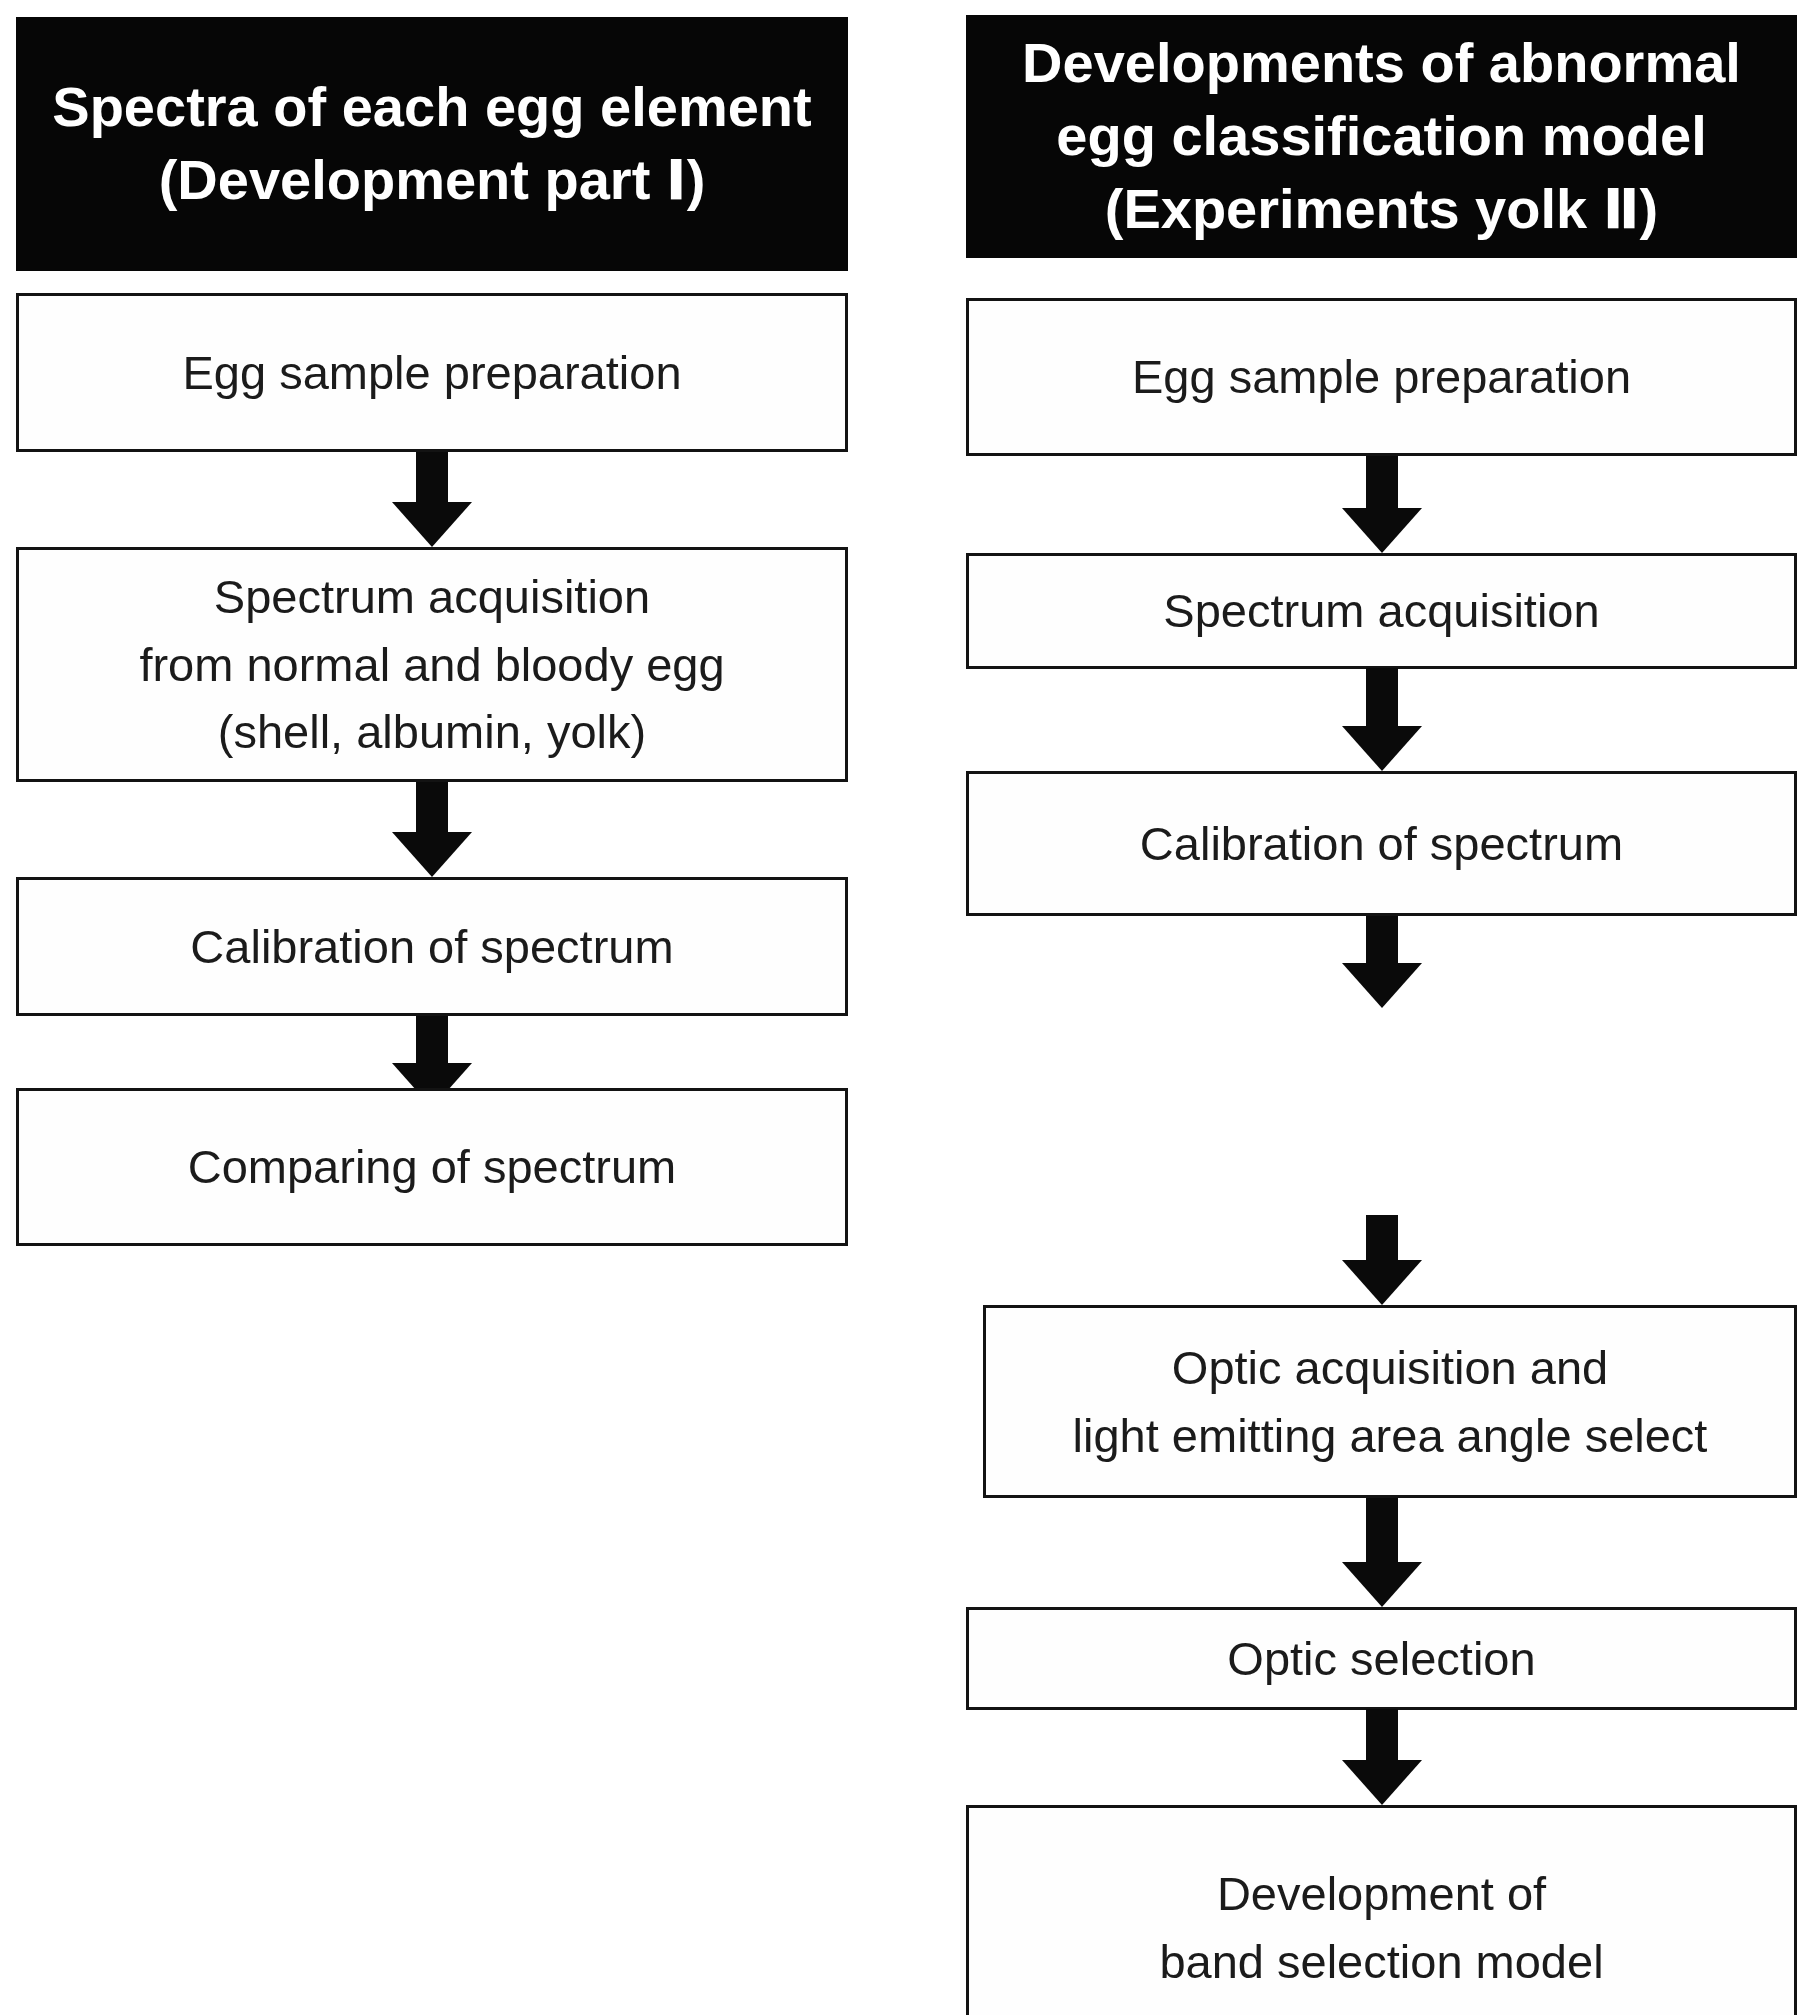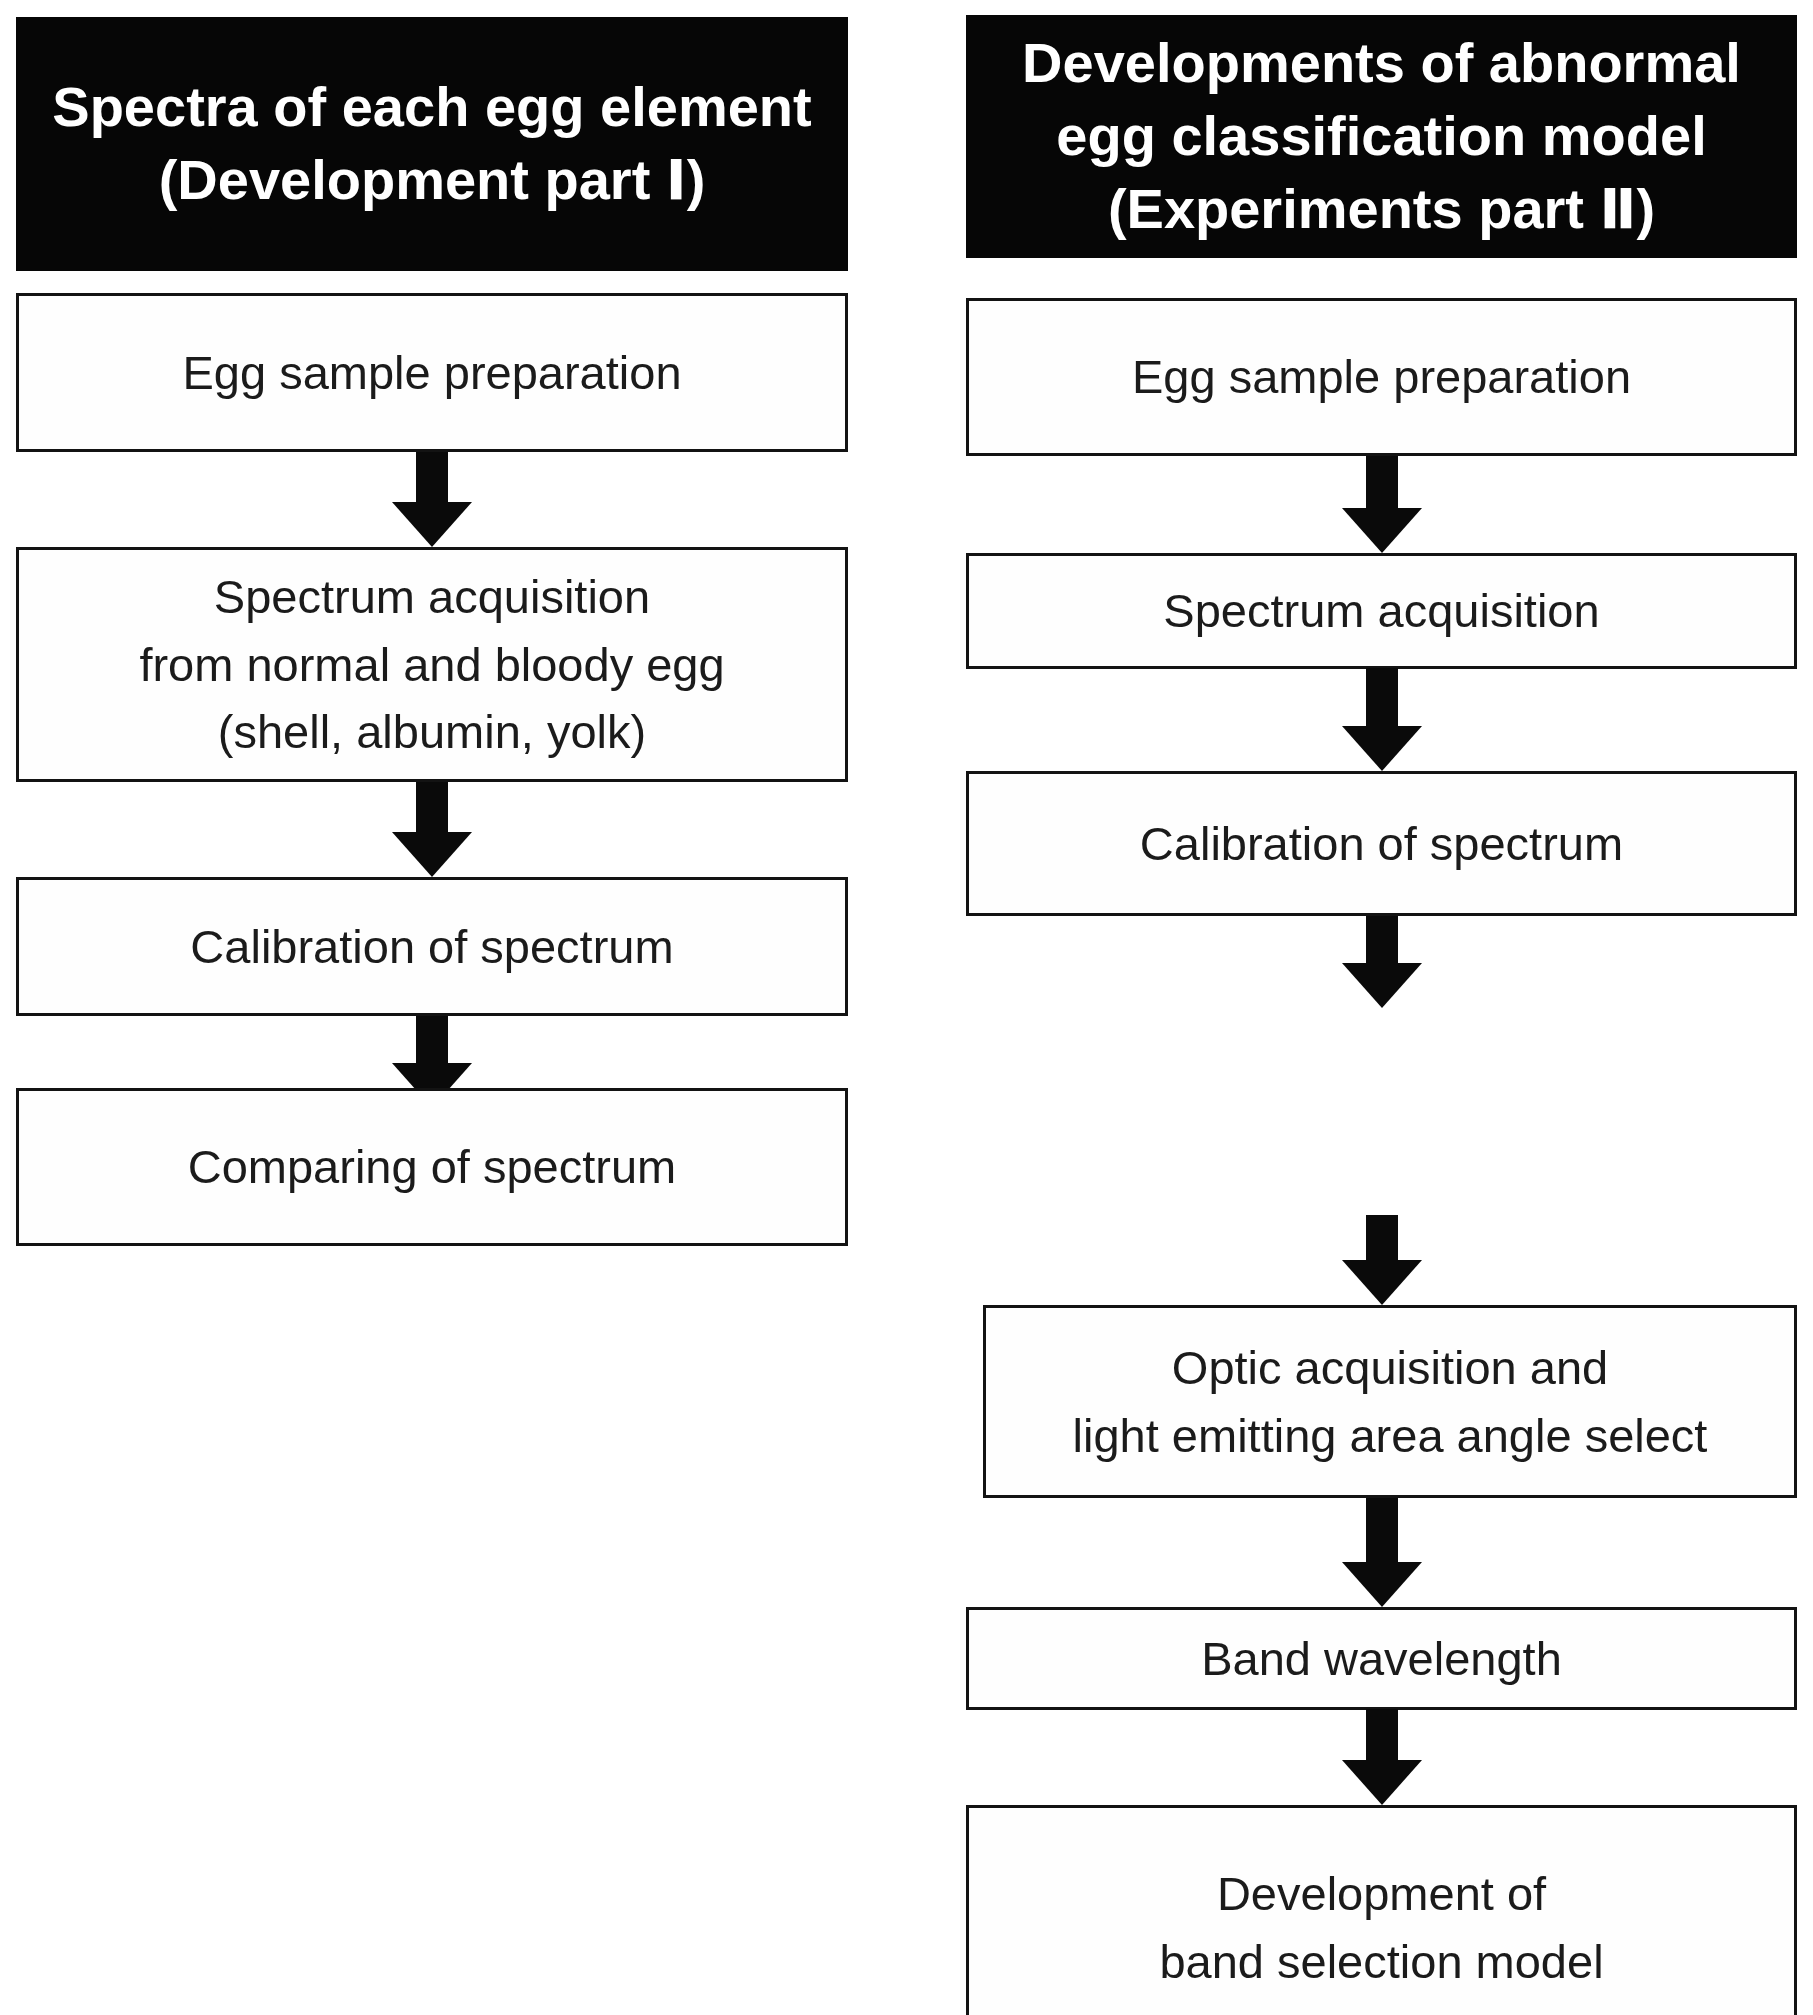--- a/index.html
+++ b/index.html
@@ -128,21 +128,21 @@
       <div class="stem"></div>
       <div class="tip"></div>
     </div>
 
     <div class="node step" id="l-s4">Comparing of spectrum</div>
   </div>
 
   <div class="col" id="col-right">
     <div class="node head-box" id="r-header">Developments of abnormal
 egg classification model
-(Experiments part Ⅱ)</div>
+(Experiments yolk Ⅱ)</div>
 
     <div class="node step" id="r-s1">Egg sample preparation</div>
 
     <div class="arrow" id="r-a1">
       <div class="stem"></div>
       <div class="tip"></div>
     </div>
 
     <div class="node step" id="r-s2">Spectrum acquisition</div>
 
@@ -165,21 +165,21 @@
     </div>
 
     <div class="node step" id="r-s5">Optic acquisition and
 light emitting area angle select</div>
 
     <div class="arrow" id="r-a5">
       <div class="stem"></div>
       <div class="tip"></div>
     </div>
 
-    <div class="node step" id="r-s6">Band wavelength</div>
+    <div class="node step" id="r-s6">Optic selection</div>
 
     <div class="arrow" id="r-a6">
       <div class="stem"></div>
       <div class="tip"></div>
     </div>
 
     <div class="node step" id="r-s7">Development of
 band selection model</div>
   </div>
 

